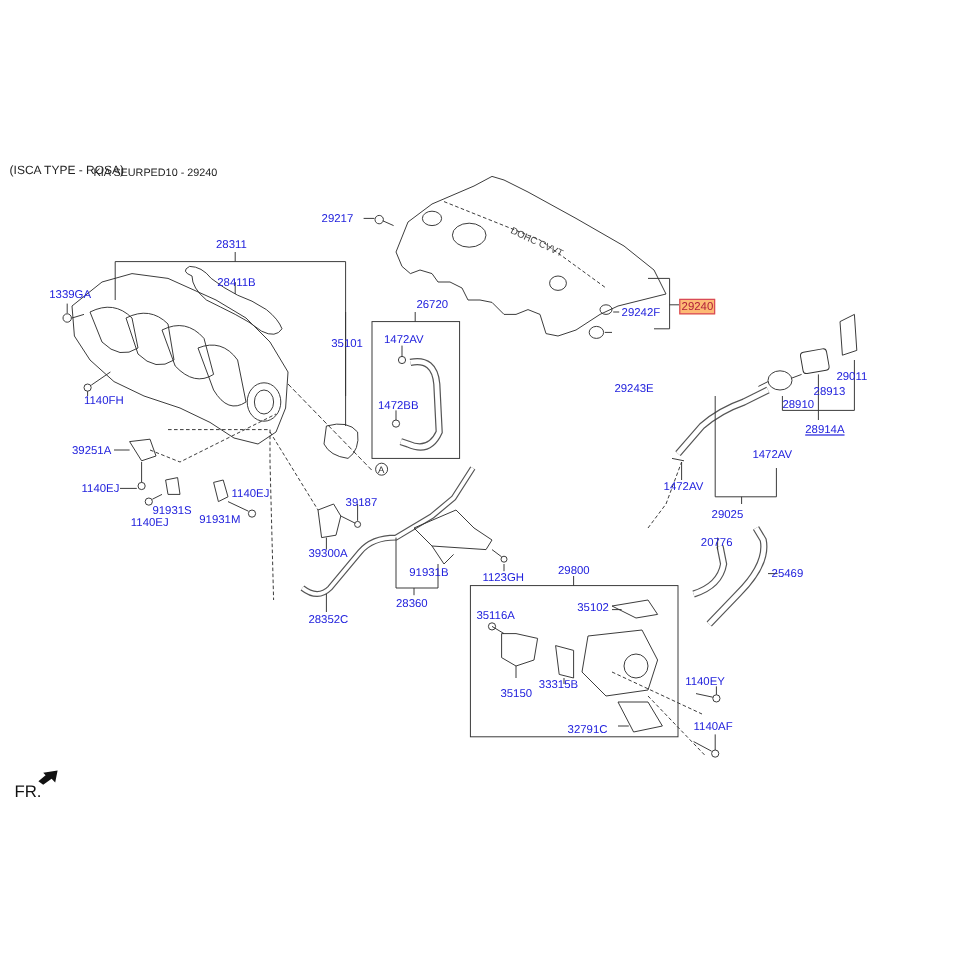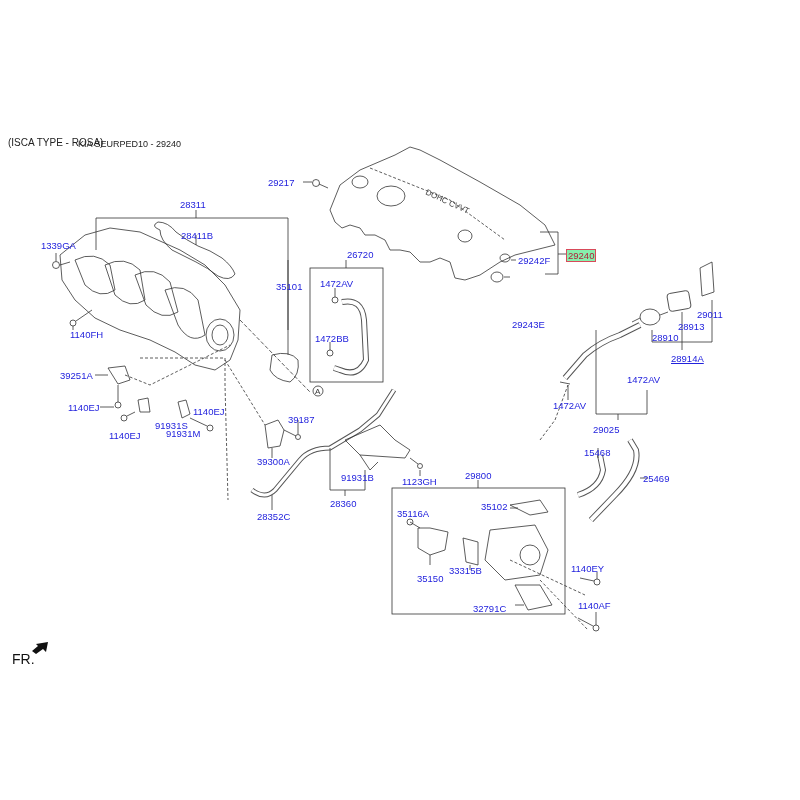--- a/index.html
+++ b/index.html
@@ -1,19 +1,19 @@
 <!DOCTYPE html>
 <html><head>
 <meta charset="utf-8">
 <style>
   html, body { margin:0; padding:0; background:#ffffff; }
   body { width:800px; height:800px; position:relative; overflow:hidden; font-family:"Liberation Sans", sans-serif; }
   .hdr { position:absolute; font-size:10px; color:#222; white-space:nowrap; }
   .lbl { position:absolute; font-size:9.5px; color:#2222dd; white-space:nowrap; line-height:11px; cursor:pointer; }
-  .lbl.hl { background:#86efac; color:#b0203a; border:1px solid #d84a5a; padding:0 1px; }
+  .lbl.hl { background:#fdba74; color:#b0203a; border:1px solid #d84a5a; padding:0 1px; }
   svg.art { position:absolute; left:0; top:0; }
   .fr { position:absolute; left:12px; top:651px; font-size:14px; color:#111; }
 </style>
 </head>
 <body>
 
 <div class="hdr" style="left:8px;top:137px;">(ISCA TYPE - ROSA)</div>
 <div class="hdr" style="left:78px;top:139px;font-size:9px;">KIA SEURPED10 - 29240</div>
 
 <svg class="art" width="800" height="800" viewBox="0 0 800 800">
@@ -159,31 +159,31 @@
 <div class="lbl" style="left:512px;top:271px;margin-top:48px;">29243E</div>
 <div class="lbl" style="left:697px;top:309px;">29011</div>
 <div class="lbl" style="left:678px;top:321px;">28913</div>
 <div class="lbl" style="left:652px;top:332px;">28910</div>
 <div class="lbl" style="left:671px;top:353px;text-decoration:underline;">28914A</div>
 <div class="lbl" style="left:627px;top:374px;">1472AV</div>
 <div class="lbl" style="left:553px;top:400px;">1472AV</div>
 <div class="lbl" style="left:593px;top:424px;">29025</div>
 <div class="lbl" style="left:60px;top:370px;">39251A</div>
 <div class="lbl" style="left:68px;top:402px;">1140EJ</div>
-<div class="lbl" style="left:127px;top:420px;margin-left:28px;">91931S</div>
+<div class="lbl" style="left:127px;top:420px;">91931S</div>
 <div class="lbl" style="left:109px;top:430px;">1140EJ</div>
 <div class="lbl" style="left:193px;top:406px;">1140EJ</div>
 <div class="lbl" style="left:166px;top:428px;">91931M</div>
 <div class="lbl" style="left:288px;top:414px;">39187</div>
 <div class="lbl" style="left:257px;top:456px;">39300A</div>
 <div class="lbl" style="left:341px;top:472px;">91931B</div>
 <div class="lbl" style="left:402px;top:476px;">1123GH</div>
 <div class="lbl" style="left:257px;top:511px;">28352C</div>
 <div class="lbl" style="left:330px;top:498px;">28360</div>
-<div class="lbl" style="left:584px;top:447px;">15468</div>
+<div class="lbl" style="left:584px;top:447px;">20776</div>
 <div class="lbl" style="left:643px;top:473px;">25469</div>
 <div class="lbl" style="left:465px;top:470px;">29800</div>
 <div class="lbl" style="left:481px;top:501px;">35102</div>
 <div class="lbl" style="left:397px;top:508px;">35116A</div>
 <div class="lbl" style="left:449px;top:565px;">33315B</div>
 <div class="lbl" style="left:417px;top:573px;">35150</div>
 <div class="lbl" style="left:571px;top:563px;">1140EY</div>
 <div class="lbl" style="left:473px;top:603px;">32791C</div>
 <div class="lbl" style="left:578px;top:600px;">1140AF</div>
 

